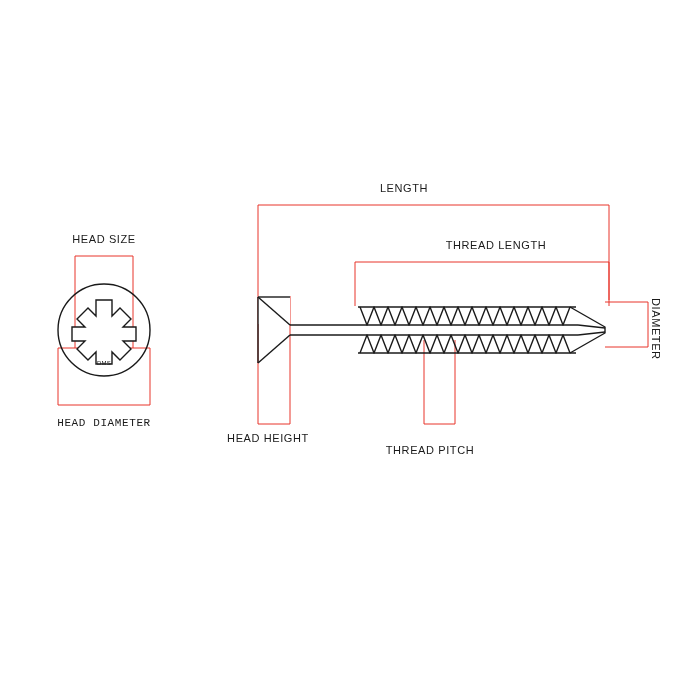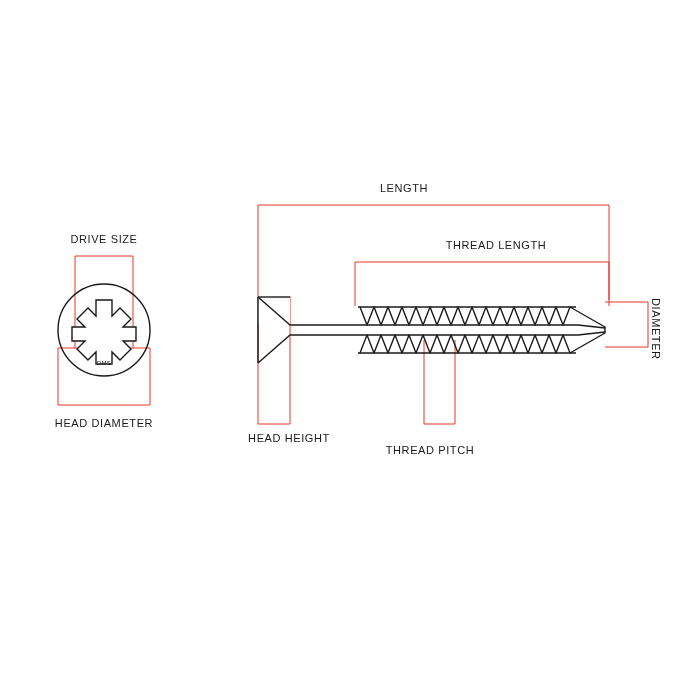--- a/index.html
+++ b/index.html
@@ -115,23 +115,23 @@
       <path d="M578 335 L605 332"></path>
     </g>
   </svg>
 
   <div class="lbl" style="left:404px; top:194px; transform:translate(-50%,-100%);">LENGTH</div>
 
   <div class="lbl" style="left:496px; top:251px; transform:translate(-50%,-100%);">THREAD LENGTH</div>
 
   <div class="lbl rot" style="left:662px; top:298px; transform:rotate(90deg);">DIAMETER</div>
 
-  <div class="lbl" style="left:104px; top:245px; transform:translate(-50%,-100%);">DRIVE SIZE</div>
+  <div class="lbl" style="left:104px; top:245px; transform:translate(-50%,-100%);">HEAD SIZE</div>
 
-  <div class="lbl" style="left:104px; top:417px; transform:translate(-50%,0);">HEAD DIAMETER</div>
+  <div class="lbl" style="left:104px; top:417px; transform:translate(-50%,0);font-family:Liberation Mono, monospace;">HEAD DIAMETER</div>
 
-  <div class="lbl" style="left:289px; top:432px; transform:translate(-50%,0);">HEAD HEIGHT</div>
+  <div class="lbl" style="left:268px; top:432px; transform:translate(-50%,0);">HEAD HEIGHT</div>
 
   <div class="lbl" style="left:430px; top:432px; transform:translate(-50%,0);margin-top:12px;">THREAD PITCH</div>
 
   <div class="lbl lbl-xs" style="left:104px; top:360px; transform:translate(-50%,0);">DMS</div>
 
 </div>
 
 </body></html>

